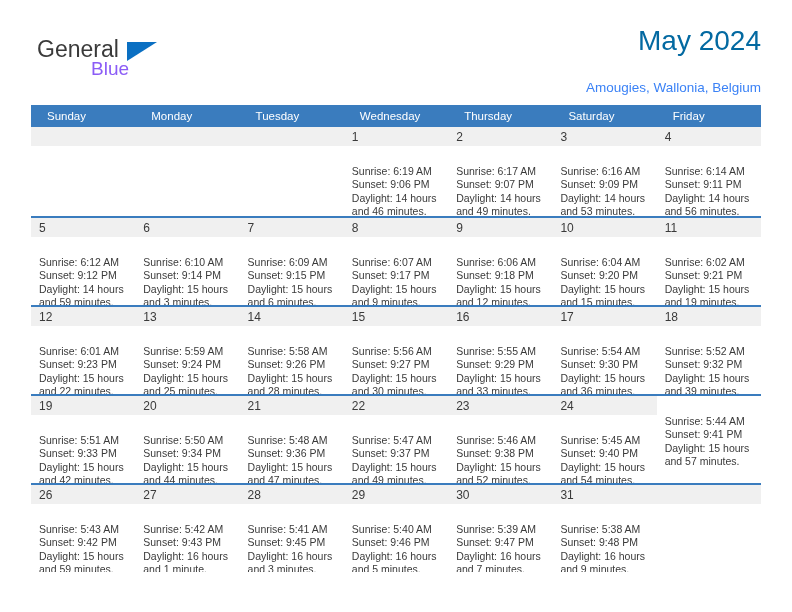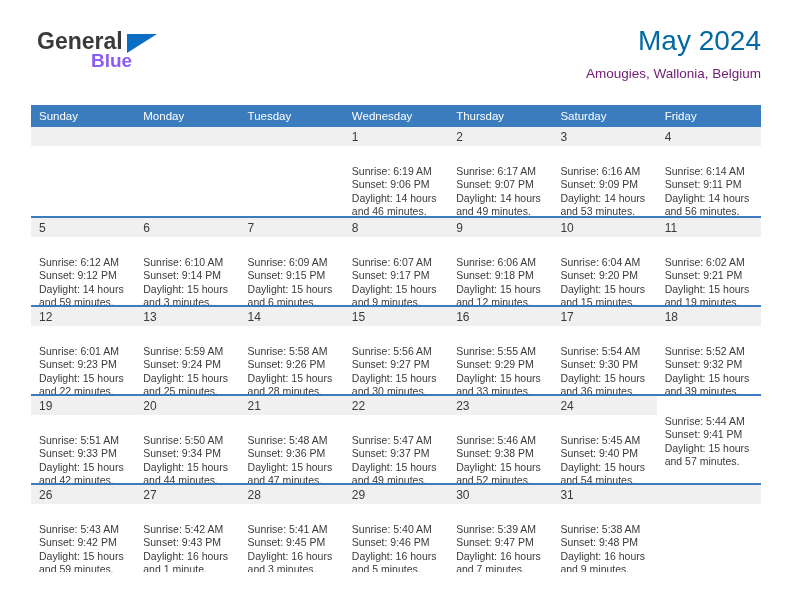--- a/index.html
+++ b/index.html
@@ -27,24 +27,23 @@
     position: absolute;
     left: 31px;
     top: 28px;
     right: 31px;
     height: 68px;
   }
 
   .brand {
     position: absolute;
     left: 0;
-    top: 0;
+    top: 8px;
     width: 220px;
     height: 60px;
-    font-weight: bold;
   }
   .brand-general {
     position: absolute;
     left: 6px;
     top: 0px;
     font-size: 23px;
     letter-spacing: 0px;
     color: #3a3a3a;
     font-family: "Liberation Sans", sans-serif;
   }
@@ -73,23 +72,23 @@
     text-align: right;
   }
   .cal-title {
     font-size: 28px;
     color: #0369a1;
     line-height: 34px;
     white-space: nowrap;
   }
   .cal-subtitle {
     font-size: 13.5px;
-    color: #701a75;
+    color: #3b82f6;
     line-height: 20px;
-    margin-top: 6px;
+    margin-top: 20px;
     white-space: nowrap;
   }
 
   
   .calendar {
     position: absolute;
     left: 31px;
     top: 105px;
     width: 730px;
   }
@@ -97,21 +96,21 @@
   .dow-row {
     display: flex;
     background: #3a7cbe;
     height: 22px;
   }
   .dow-cell {
     flex: 1 1 0;
     color: #ffffff;
     font-size: 11.5px;
     line-height: 22px;
-    padding-left: 8px;
+    padding-left: 16px;
     box-sizing: border-box;
     white-space: nowrap;
   }
 
   .week-row {
     display: flex;
     height: 89px;
     border-top: 2px solid #3a7cbe;
     box-sizing: border-box;
   }

